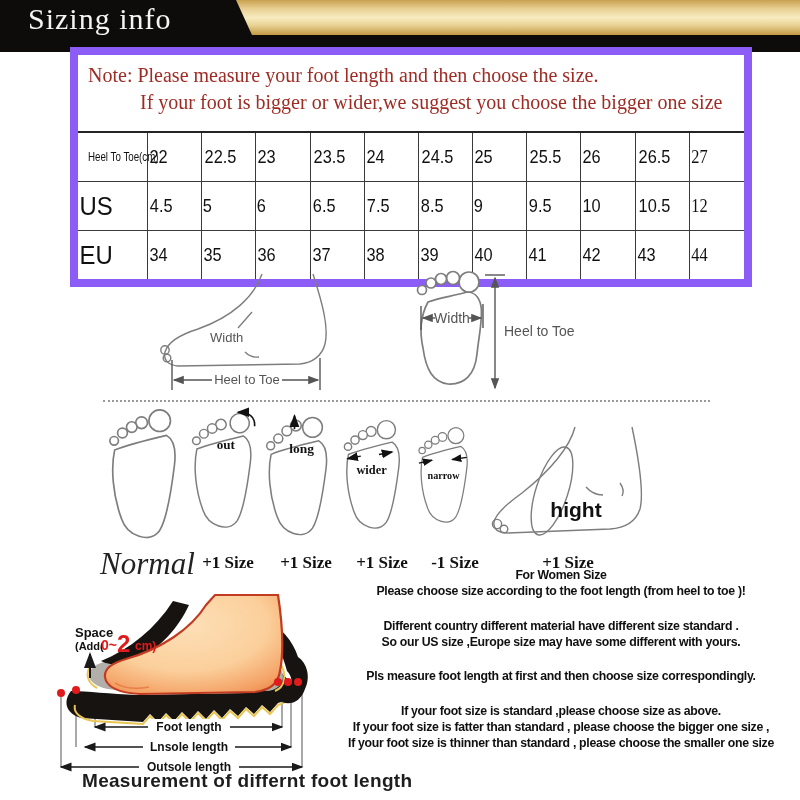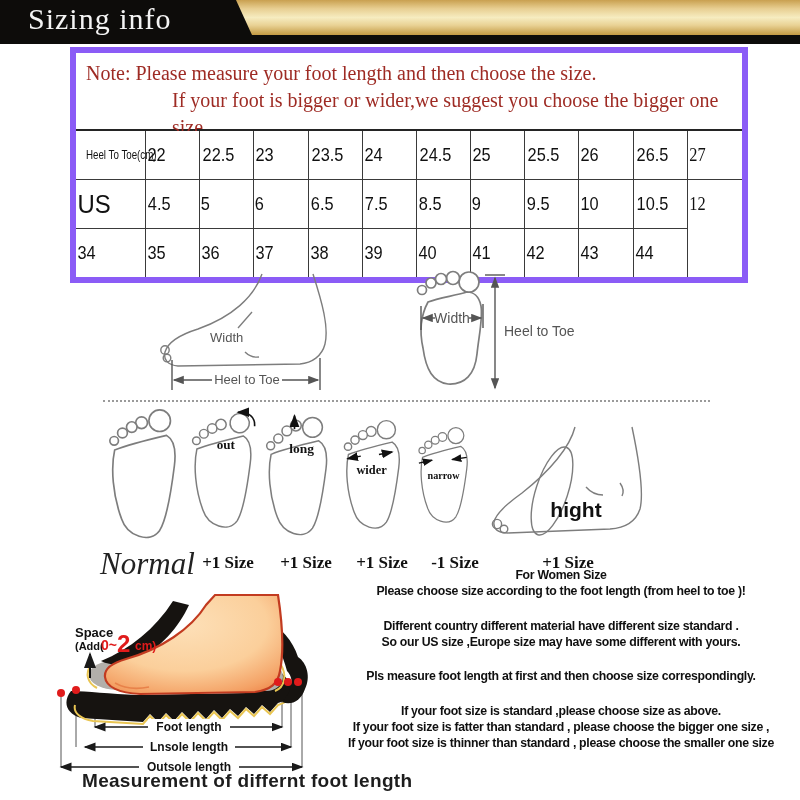--- a/index.html
+++ b/index.html
@@ -1,32 +1,32 @@
 <!DOCTYPE html>
 <html><head>
 <meta charset="utf-8">
 <style>
   html,body{margin:0;padding:0;background:#fff;}
   #page{position:relative;width:800px;height:800px;background:#fff;overflow:hidden;
         font-family:"Liberation Sans",sans-serif;color:#111;}
 
   
-  .header{position:absolute;left:0;top:0;width:800px;height:44px;background:#0d0c0a;}
+  .header{position:absolute;left:0;top:0;width:800px;height:52px;background:#0d0c0a;}
   .gold{position:absolute;left:222px;top:0;width:578px;height:35px;
         background:linear-gradient(180deg,#c9a050 0%,#e8cf92 25%,#f6ecc0 50%,#e9d295 72%,#c39a43 100%);
         clip-path:polygon(14px 0,100% 0,100% 100%,30px 100%);}
   .brand{position:absolute;left:28px;top:2px;font-family:"Liberation Serif",serif;
          font-size:30px;color:#f4f4f4;letter-spacing:1px;}
 
   
-  .size-table{position:absolute;left:70px;top:47px;width:666px;border:6px solid #8b5cf6;background:#fff;}
+  .size-table{position:absolute;left:70px;top:47px;width:666px;border:8px solid #8b5cf6;background:#fff;}
   .note{height:69px;border-bottom:2px solid #242424;padding-top:7px;
         font-family:"Liberation Serif",serif;font-size:20px;color:#9e2b24;line-height:27px;}
   .note .l1{padding-left:10px;}
-  .note .l2{padding-left:96px;}
+  .note .l2{padding-left:62px;}
   .grid{display:grid;grid-template-columns:70px repeat(11,1fr);}
   .cell{border-right:1px solid #3a3a3a;border-top:1px solid #3a3a3a;height:48px;
         display:flex;align-items:center;background:#fff;}
   .grid .cell:nth-child(12n){border-right:none;font-family:Liberation Serif, serif;}
   .grid .cell:nth-child(-n+12){border-top:none;}
   .num{font-size:19px;font-weight:500;transform:scaleX(.86);white-space:nowrap;}
   .hlab{font-size:12.5px;transform:scaleX(.78);white-space:nowrap;}
   .rowlab{font-size:26px;transform:scaleX(.92);}
 
   
@@ -139,20 +139,23 @@
       <div class="cell">
           <span class="num">10</span>
         </div>
       <div class="cell">
           <span class="num">10.5</span>
         </div>
       <div class="cell">
           <span class="num">12</span>
         </div>
 
+      <div class="cell">
+          <span class="rowlab">EU</span>
+        </div>
       <div class="cell">
           <span class="num">34</span>
         </div>
       <div class="cell">
           <span class="num">35</span>
         </div>
       <div class="cell">
           <span class="num">36</span>
         </div>
       <div class="cell">

